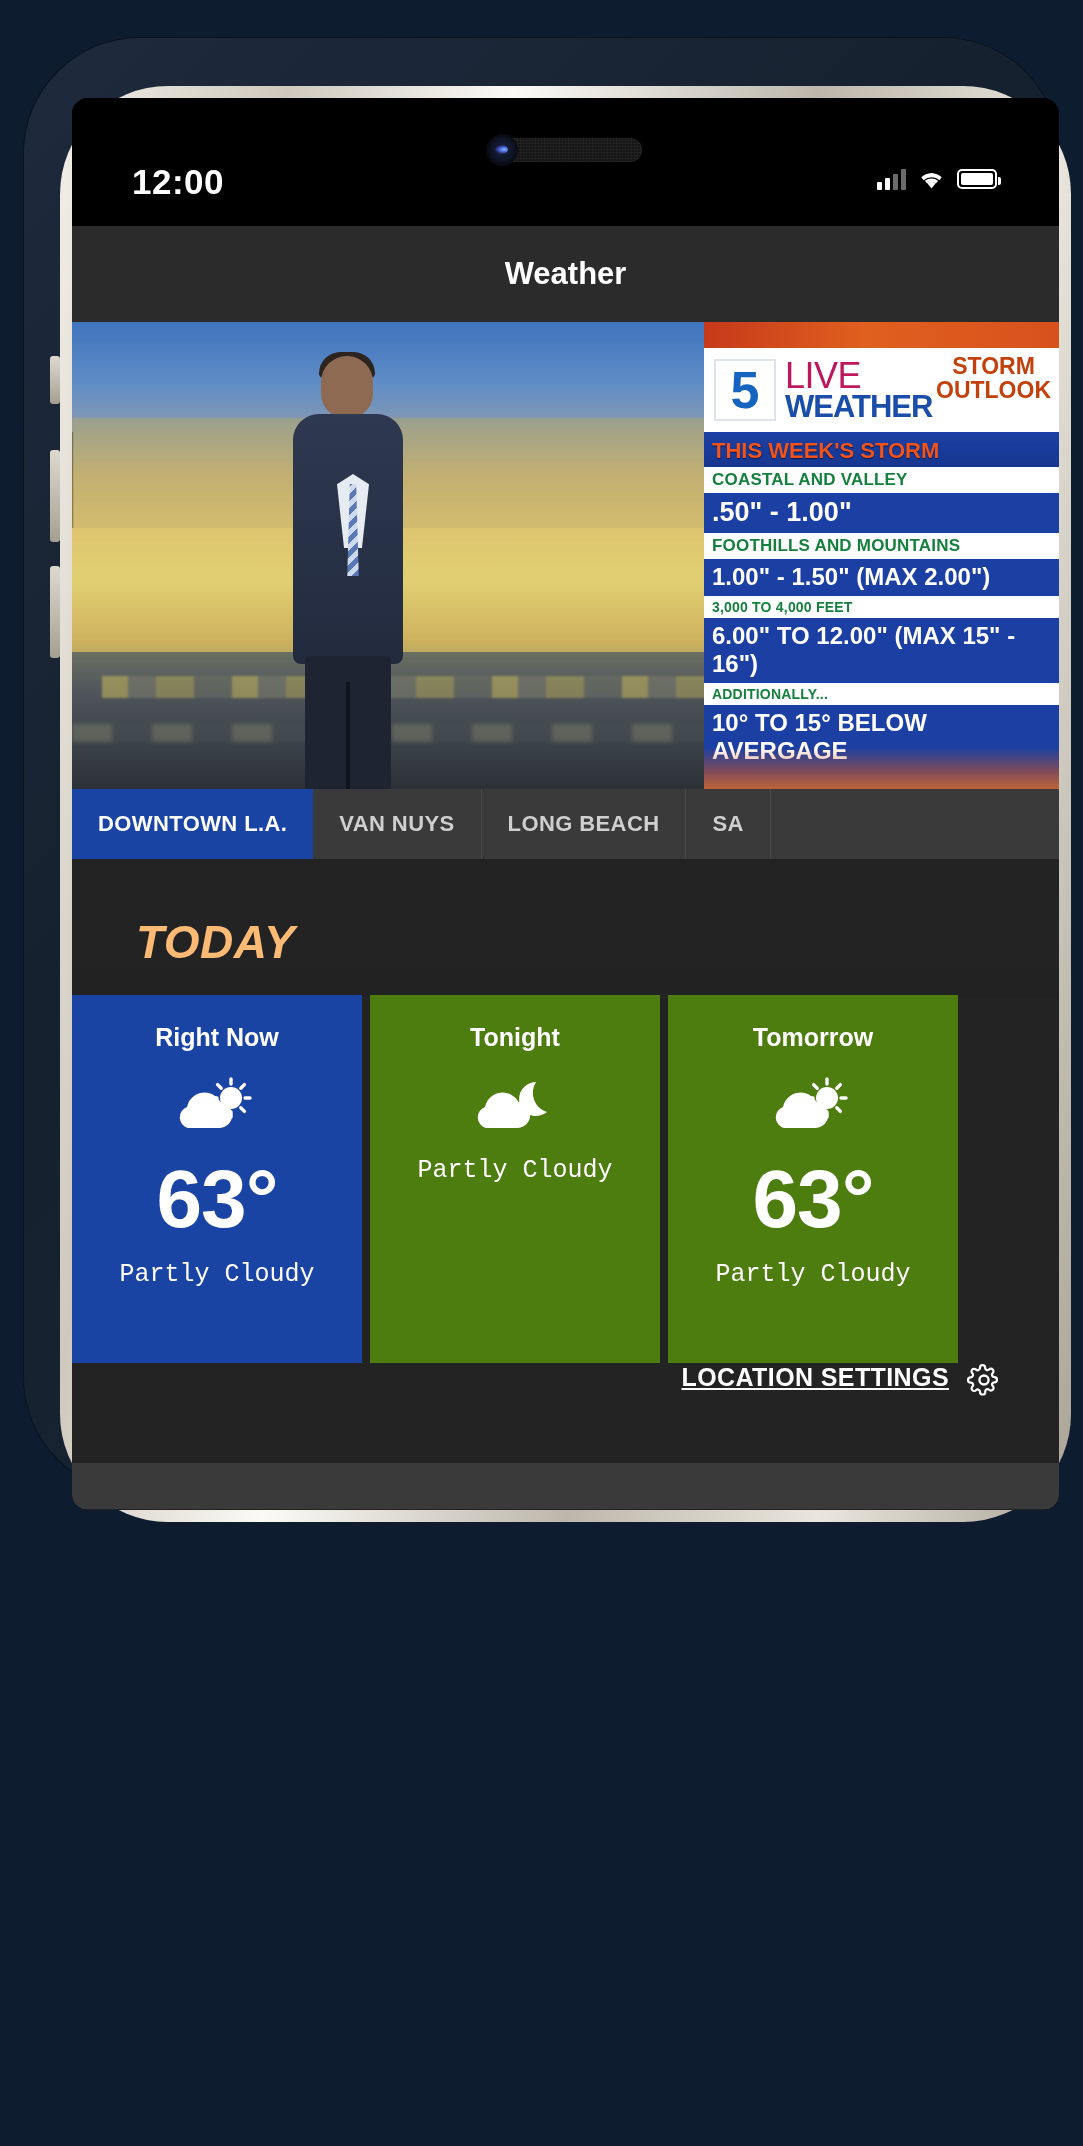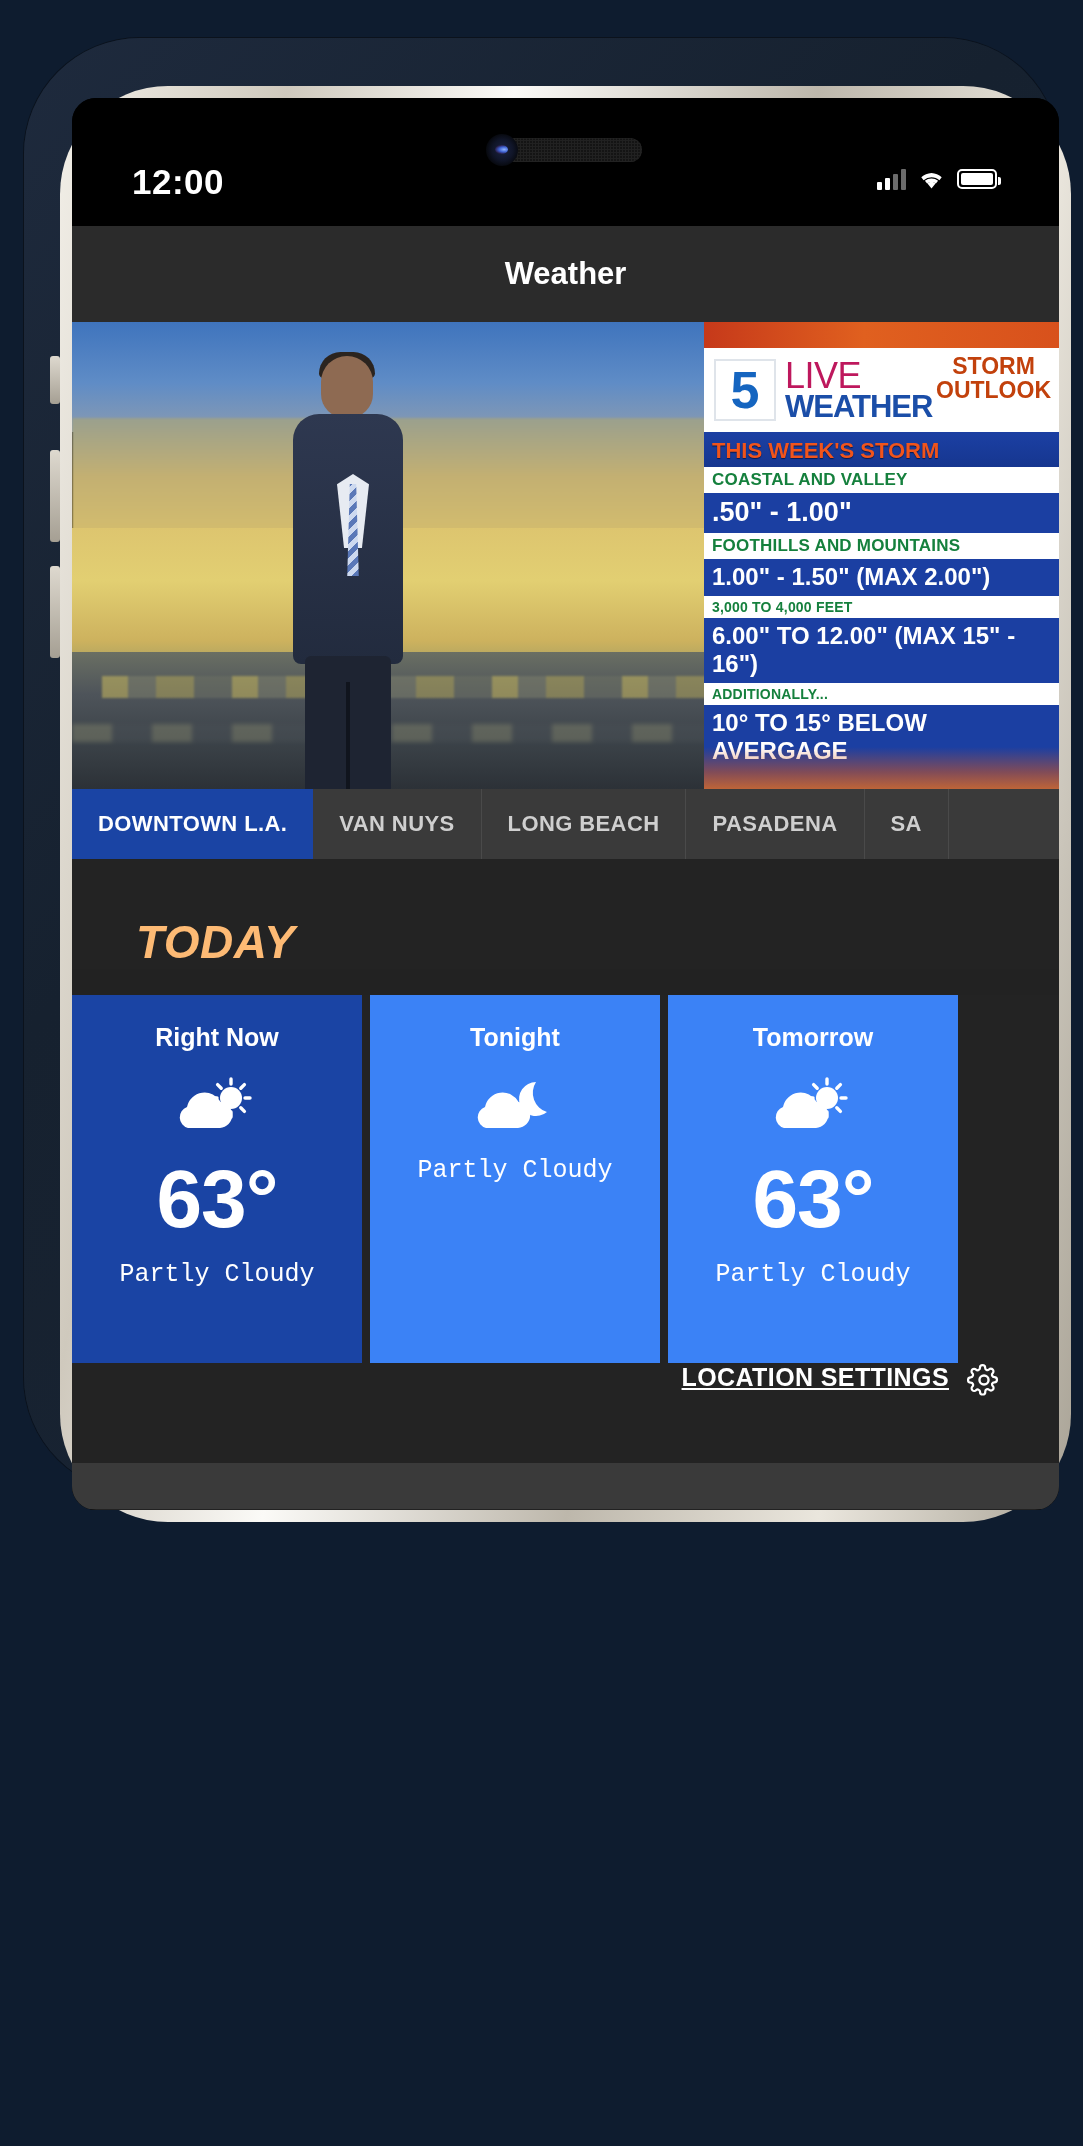--- a/index.html
+++ b/index.html
@@ -16,21 +16,21 @@
     background:linear-gradient(135deg,#1e2a3d 0%,#16212f 40%,#1b2636 100%);
     box-shadow:0 0 0 1px #0b121c;
   }
   .phone-band{
     position:absolute; left:36px; top:48px; width:1011px; height:1436px;
     border-radius:108px;
     background:linear-gradient(100deg,#f2efe8 0%,#cfc9bd 18%,#fbfaf7 36%,#bdb7ab 60%,#eae6dd 80%,#a9a396 100%);
   }
   .phone-inner{
     position:absolute; left:48px; top:60px; width:987px; height:1412px;
-    border-radius:24px; background:#000; overflow:hidden;
+    border-radius:16px; background:#000; overflow:hidden;
   }
   
   .btn-side{ position:absolute; background:linear-gradient(180deg,#ded9cf,#a59f93); border-radius:3px; }
   .btn-mute { left:26px;  top:318px; width:10px; height:48px; }
   .btn-vup  { left:26px;  top:412px; width:10px; height:92px; }
   .btn-vdn  { left:26px;  top:528px; width:10px; height:92px; }
   .btn-pwr  { right:20px; top:470px; width:10px; height:130px; }
 
   
   .screen{
@@ -144,21 +144,21 @@
   .tabs{ height:70px; background:#3a3a3a; display:flex; align-items:stretch; overflow:hidden; }
   .tab{ display:flex; align-items:center; padding:0 26px; color:#cfcfcf; font-size:22px; font-weight:bold;
     letter-spacing:.4px; white-space:nowrap; border-right:1px solid #4a4a4a; }
   .tab.active{ background:#1a44a4; color:#fff; border-right:none; }
 
   
   .today-wrap{ background:#232323; padding:56px 0 0 64px; }
   .today-title{ color:#fdba74; font-size:46px; font-weight:bold; font-style:italic; letter-spacing:.5px; }
 
   .cards{ display:flex; gap:8px; margin-top:26px; background:#232323; }
-  .card{ width:290px; height:368px; background:#3b82f6; display:flex; flex-direction:column;
+  .card{ width:290px; height:368px; background:#4d7c0f; display:flex; flex-direction:column;
     align-items:center; padding-top:28px; }
   .card.active{ background:#1a44a4; }
   .card-label{ color:#fff; font-size:25px; font-weight:bold; }
   .card-icon{ margin-top:22px; height:62px; display:flex; align-items:center; }
   .card-temp{ color:#fff; font-size:82px; font-weight:bold; line-height:1; margin-top:22px; letter-spacing:-1px; }
   .card-cond{ color:#fff; font-size:25px; margin-top:20px; font-family:"Liberation Mono", monospace; }
 
   
   .locset{ height:100px; background:#232323; display:flex; align-items:flex-start; justify-content:flex-end;
     padding-right:58px; gap:18px; }
@@ -257,21 +257,20 @@
                 <div class="g-val sm">10° TO 15° BELOW AVERGAGE</div>
               </div>
               <div class="g-foot"></div>
             </div>
           </div>
 
           <div class="tabs">
             <div class="tab active">DOWNTOWN L.A.</div>
             <div class="tab">VAN NUYS</div>
             <div class="tab">LONG BEACH</div>
-            <div class="tab">PASADENA</div>
             <div class="tab">SA</div>
           </div>
 
           <div class="today-wrap">
             <div class="today-title">TODAY</div>
           </div>
 
           <div class="cards">
             <div class="card active">
               <div class="card-label">Right Now</div>

